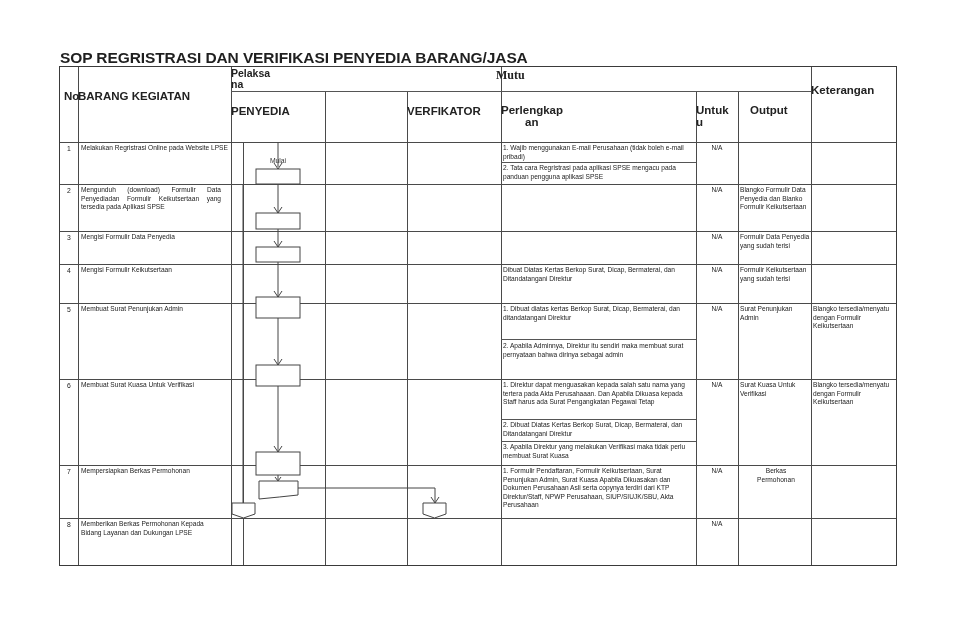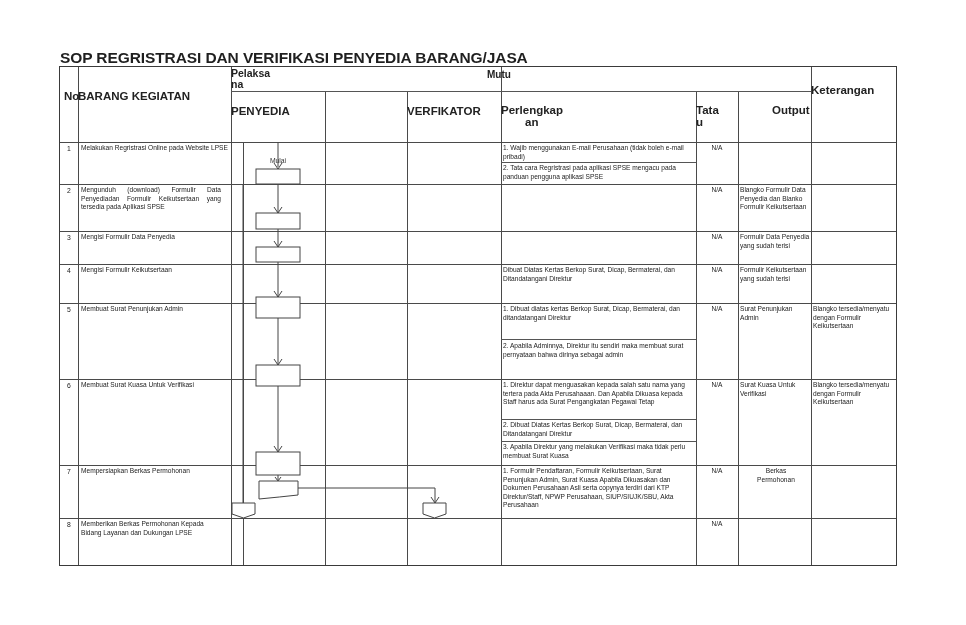--- a/index.html
+++ b/index.html
@@ -48,26 +48,26 @@
   <div class="seg" style="left:441px; width:195px; top:272px;"></div>
   <div class="seg" style="left:441px; width:195px; top:352px;"></div>
   <div class="seg" style="left:441px; width:195px; top:374px;"></div>
 
   <div class="hdr" style="left:4px; width:18px; top:23px;">No</div>
   <div class="hdr" style="left:18px; width:153px; top:23px;">BARANG KEGIATAN</div>
   <div class="hdr" style="left:171px; width:270px; top:0px; font-size:10.5px;">Pelaksa</div>
   <div class="hdr" style="left:171px; width:270px; top:11px; font-size:10.5px;">na</div>
   <div class="hdr" style="left:171px; width:94px; top:38px;">PENYEDIA</div>
   <div class="hdr" style="left:347px; width:94px; top:38px;">VERFIKATOR</div>
-  <div class="hdr" style="left:427px; width:310px; top:2px; font-size:10px;">Mutu</div>
+  <div class="hdr" style="left:436px; width:310px; top:2px; font-size:12px;font-family:Liberation Serif, serif;">Mutu</div>
   <div class="hdr" style="left:441px; width:195px; top:37px;">Perlengkap</div>
   <div class="hdr" style="left:441px; width:195px; top:49px;padding-left:24px;">an</div>
-  <div class="hdr" style="left:636px; width:42px; top:37px;">Tata</div>
+  <div class="hdr" style="left:636px; width:42px; top:37px;">Untuk</div>
   <div class="hdr" style="left:636px; width:42px; top:49px;">u</div>
-  <div class="hdr" style="left:712px; width:73px; top:37px;">Output</div>
+  <div class="hdr" style="left:690px; width:73px; top:37px;">Output</div>
   <div class="hdr" style="left:751px; width:87px; top:17px;">Keterangan</div>
 
   <div class="num" style="left:0; top:78px;">1</div>
   <div class="cell" style="left:21px; top:77px; width:148px;">Melakukan Regristrasi Online pada Website LPSE</div>
   <div class="cell" style="left:443px; top:77px; width:190px;">1. Wajib menggunakan E-mail Perusahaan (tidak boleh e-mail pribadi)</div>
   <div class="cell" style="left:443px; top:97px; width:190px;">2. Tata cara Regristrasi pada aplikasi SPSE mengacu pada panduan pengguna aplikasi SPSE</div>
   <div class="na" style="left:637px; top:77px;">N/A</div>
 
   <div class="num" style="left:0; top:120px;">2</div>
   <div class="cell" style="left:21px; top:119px; width:140px; text-align:justify;">Mengunduh (download) Formulir Data Penyediadan Formulir Keikutsertaan yang tersedia pada Aplikasi SPSE</div>

